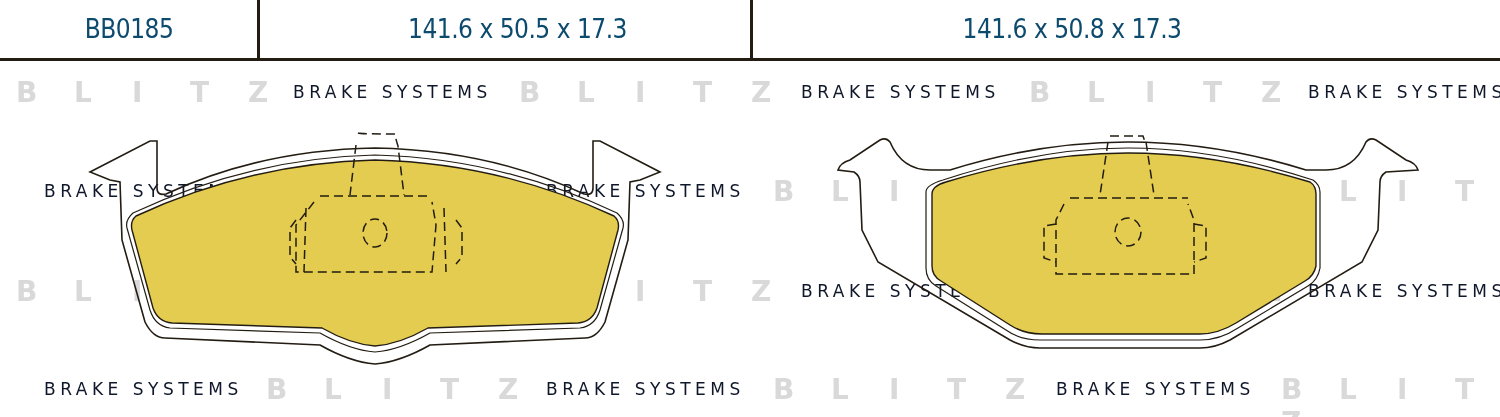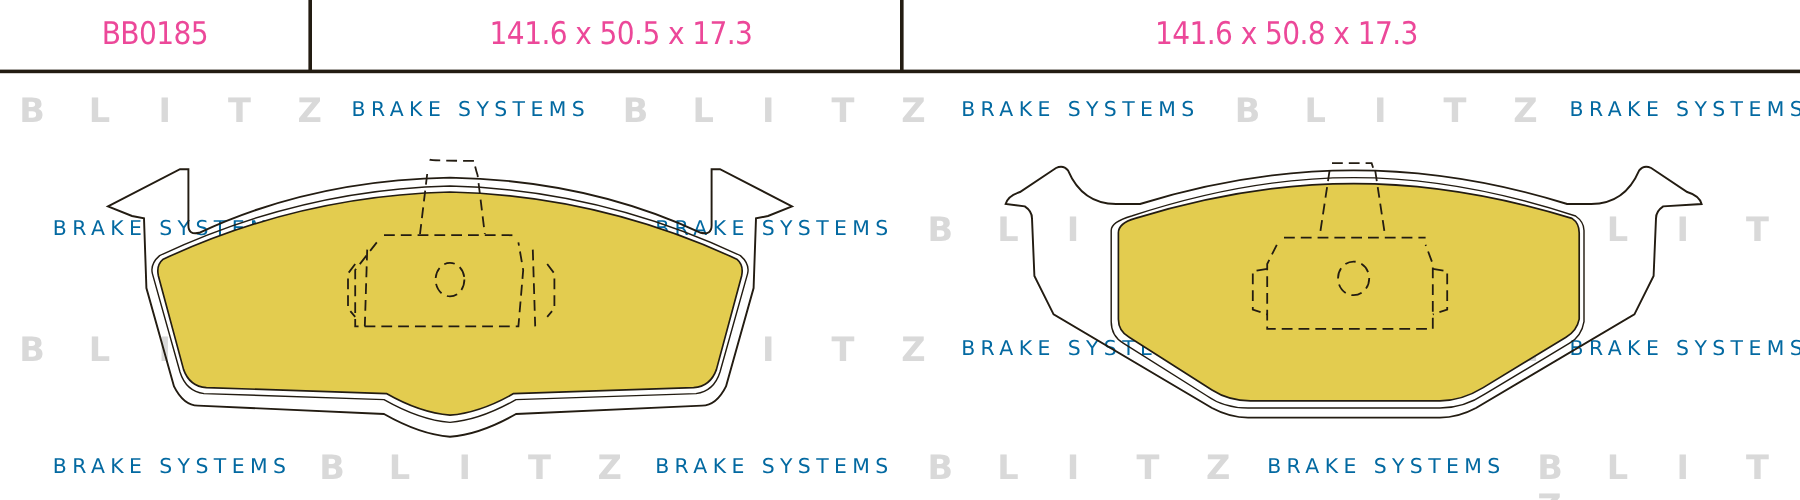--- a/index.html
+++ b/index.html
@@ -1,23 +1,23 @@
 <!DOCTYPE html>
 <html><head>
   <meta charset="utf-8">
   <style>
     html, body { margin:0; padding:0; background:#ffffff; }
     body { width:1500px; height:417px; position:relative; overflow:hidden; font-family:"Liberation Sans", sans-serif; }
     .header { position:absolute; left:0; top:0; width:1500px; height:61px; border-bottom:3px solid #231c12; box-sizing:border-box; }
-    .cell { position:absolute; top:0; height:58px; display:flex; align-items:center; justify-content:center; font-family:"DejaVu Sans Condensed","DejaVu Sans", sans-serif; font-size:26px; color:#ec4899; letter-spacing:-0.5px; }
+    .cell { position:absolute; top:0; height:58px; display:flex; align-items:center; justify-content:center; font-family:"DejaVu Sans Condensed","DejaVu Sans", sans-serif; font-size:26px; color:#0c4a6e; letter-spacing:-0.5px; }
     .divider { position:absolute; top:0; width:3px; height:59px; background:#231c12; }
     .wm { position:absolute; left:16px; top:0; width:1500px; height:329px; }
     .wm-blitz { position:absolute; font-family:"DejaVu Sans", sans-serif; font-weight:bold; font-size:28px; color:#d9d9d9; letter-spacing:0; }
     .wm-blitz span { display:inline-block; width:58px; text-align:left; }
-    .wm-bs { position:absolute; font-family:"DejaVu Sans", sans-serif; font-size:17px; color:#0369a1; letter-spacing:4.5px; }
+    .wm-bs { position:absolute; font-family:"DejaVu Sans", sans-serif; font-size:17px; color:#0f172a; letter-spacing:4.5px; }
     svg.pads { position:absolute; left:0; top:0; }
   </style>
 </head>
 <body>
 
 <div class="header">
   <div class="cell" style="left:0;width:258px;">BB0185</div>
   <div class="divider" style="left:257px;"></div>
   <div class="cell" style="left:260px;width:491px;margin-left:12px;">141.6 x 50.5 x 17.3</div>
   <div class="divider" style="left:750px;"></div>

